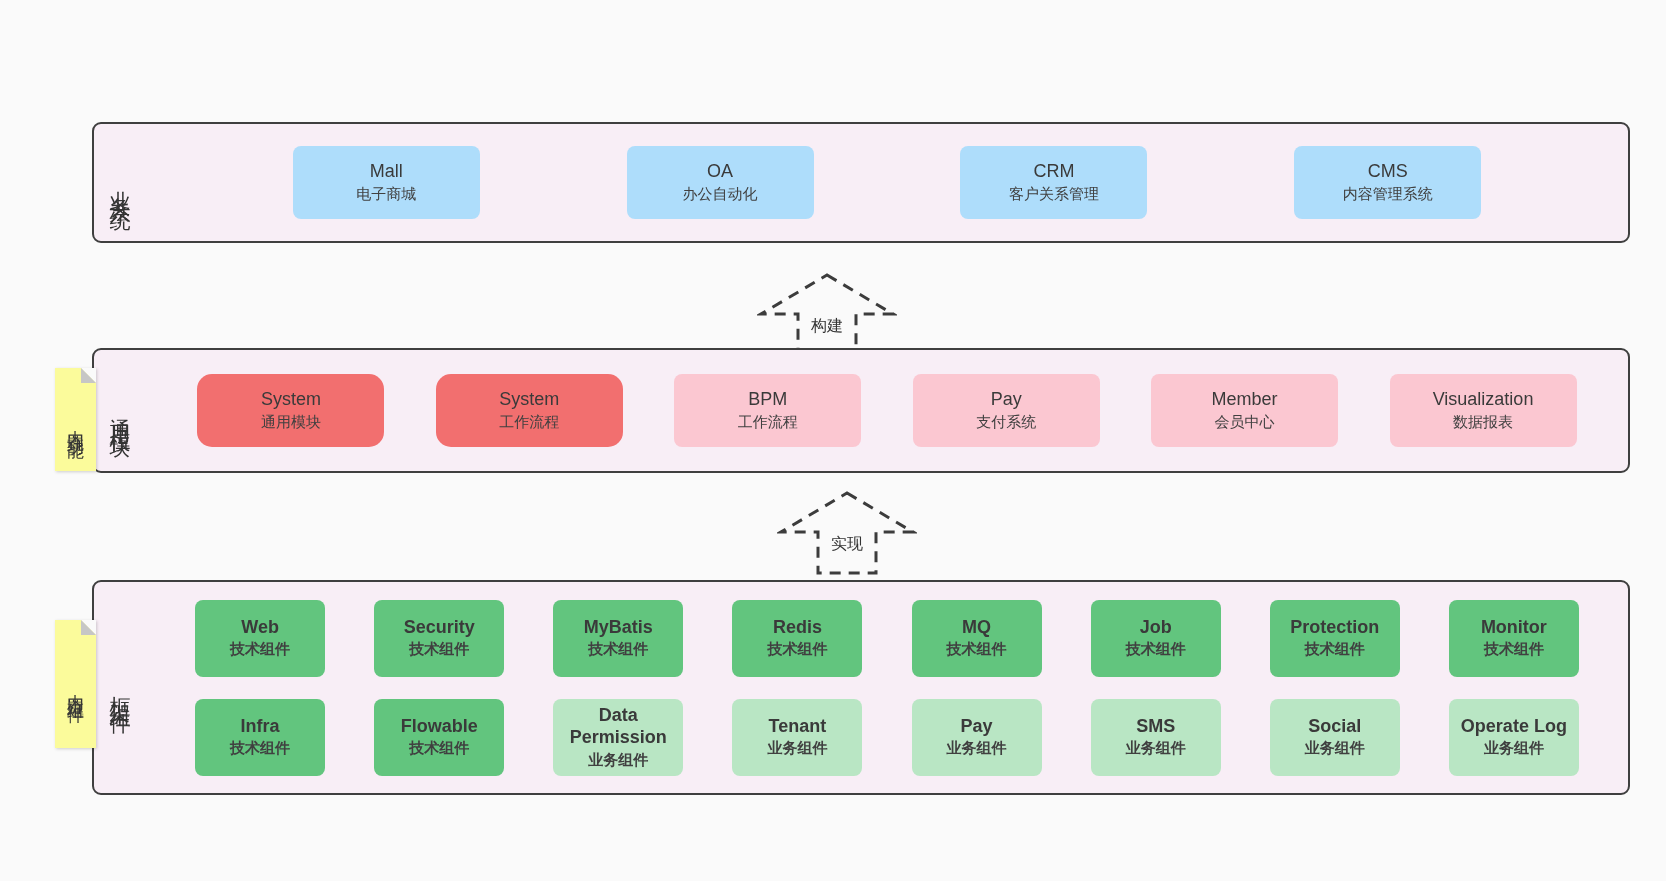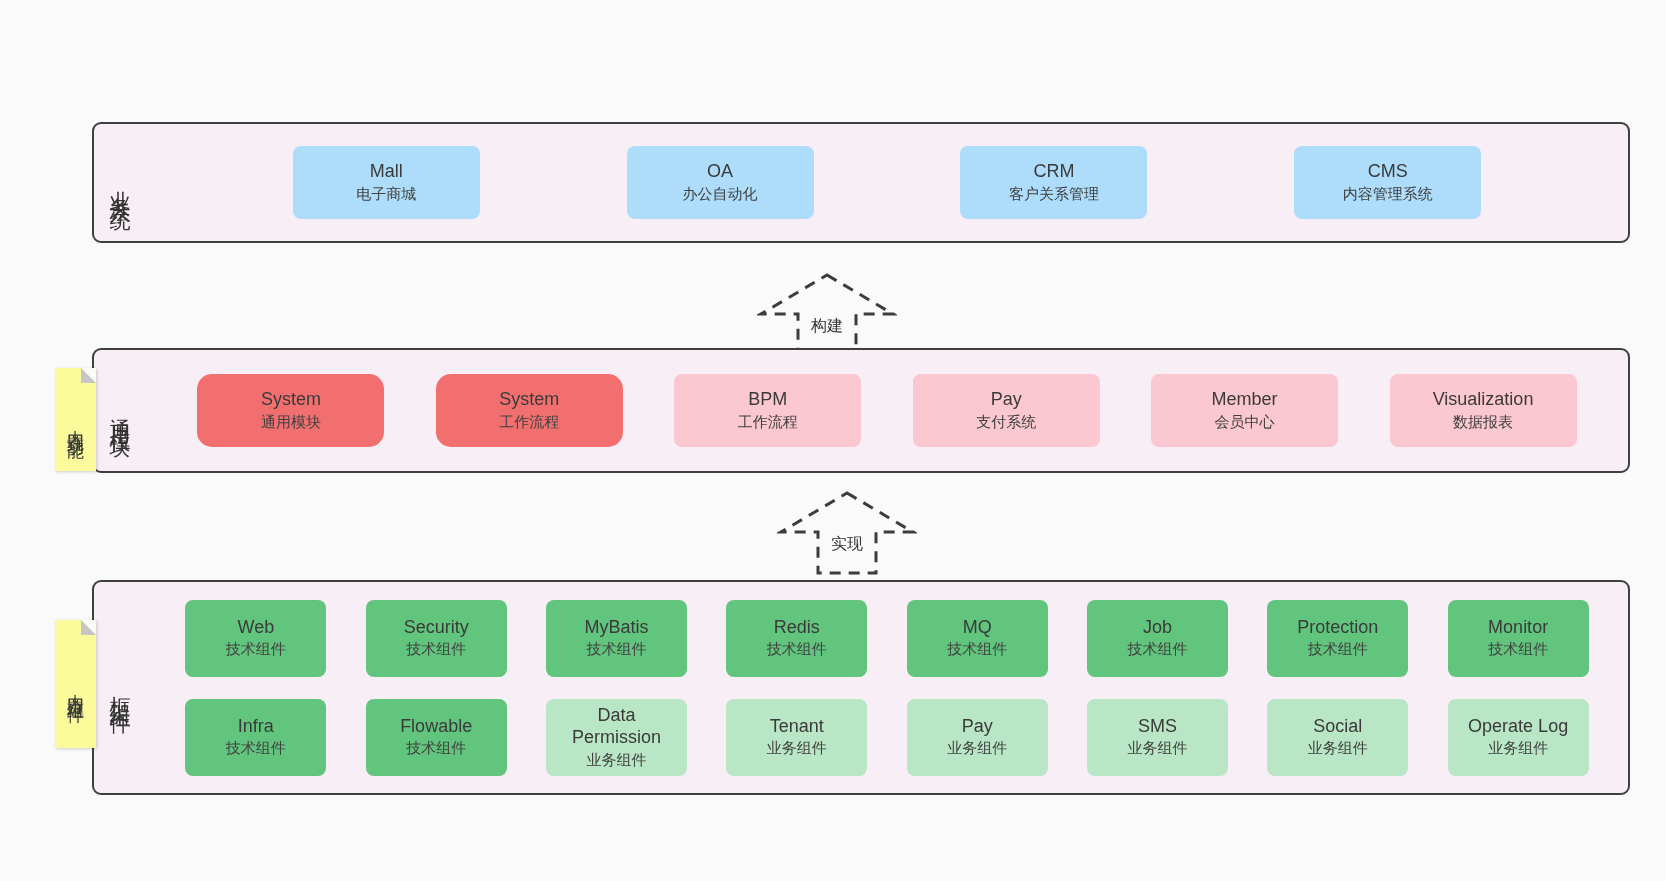--- a/index.html
+++ b/index.html
@@ -62,21 +62,21 @@
     min-height: 73px;
     border-radius: 8px;
     display: flex;
     flex-direction: column;
     align-items: center;
     justify-content: center;
     text-align: center;
     box-sizing: border-box;
     padding: 4px 6px;
   }
-  .band-3 .box { width: 141px; min-height: 77px; }
+  .band-3 .box { width: 130px; min-height: 77px; font-weight: bold; }
 
   .box .t { font-size: 18px; line-height: 1.25; color: #3a3a3a; }
   .box .s { font-size: 15px; line-height: 1.45; color: #404040; }
 
   .blue        { background: #aeddfb; }
   .red         { background: #f26f6f; border-radius: 15px; }
   .pink        { background: #fbc7d1; }
   .green       { background: #62c57e; }
   .green-light { background: #b9e6c4; }
 

